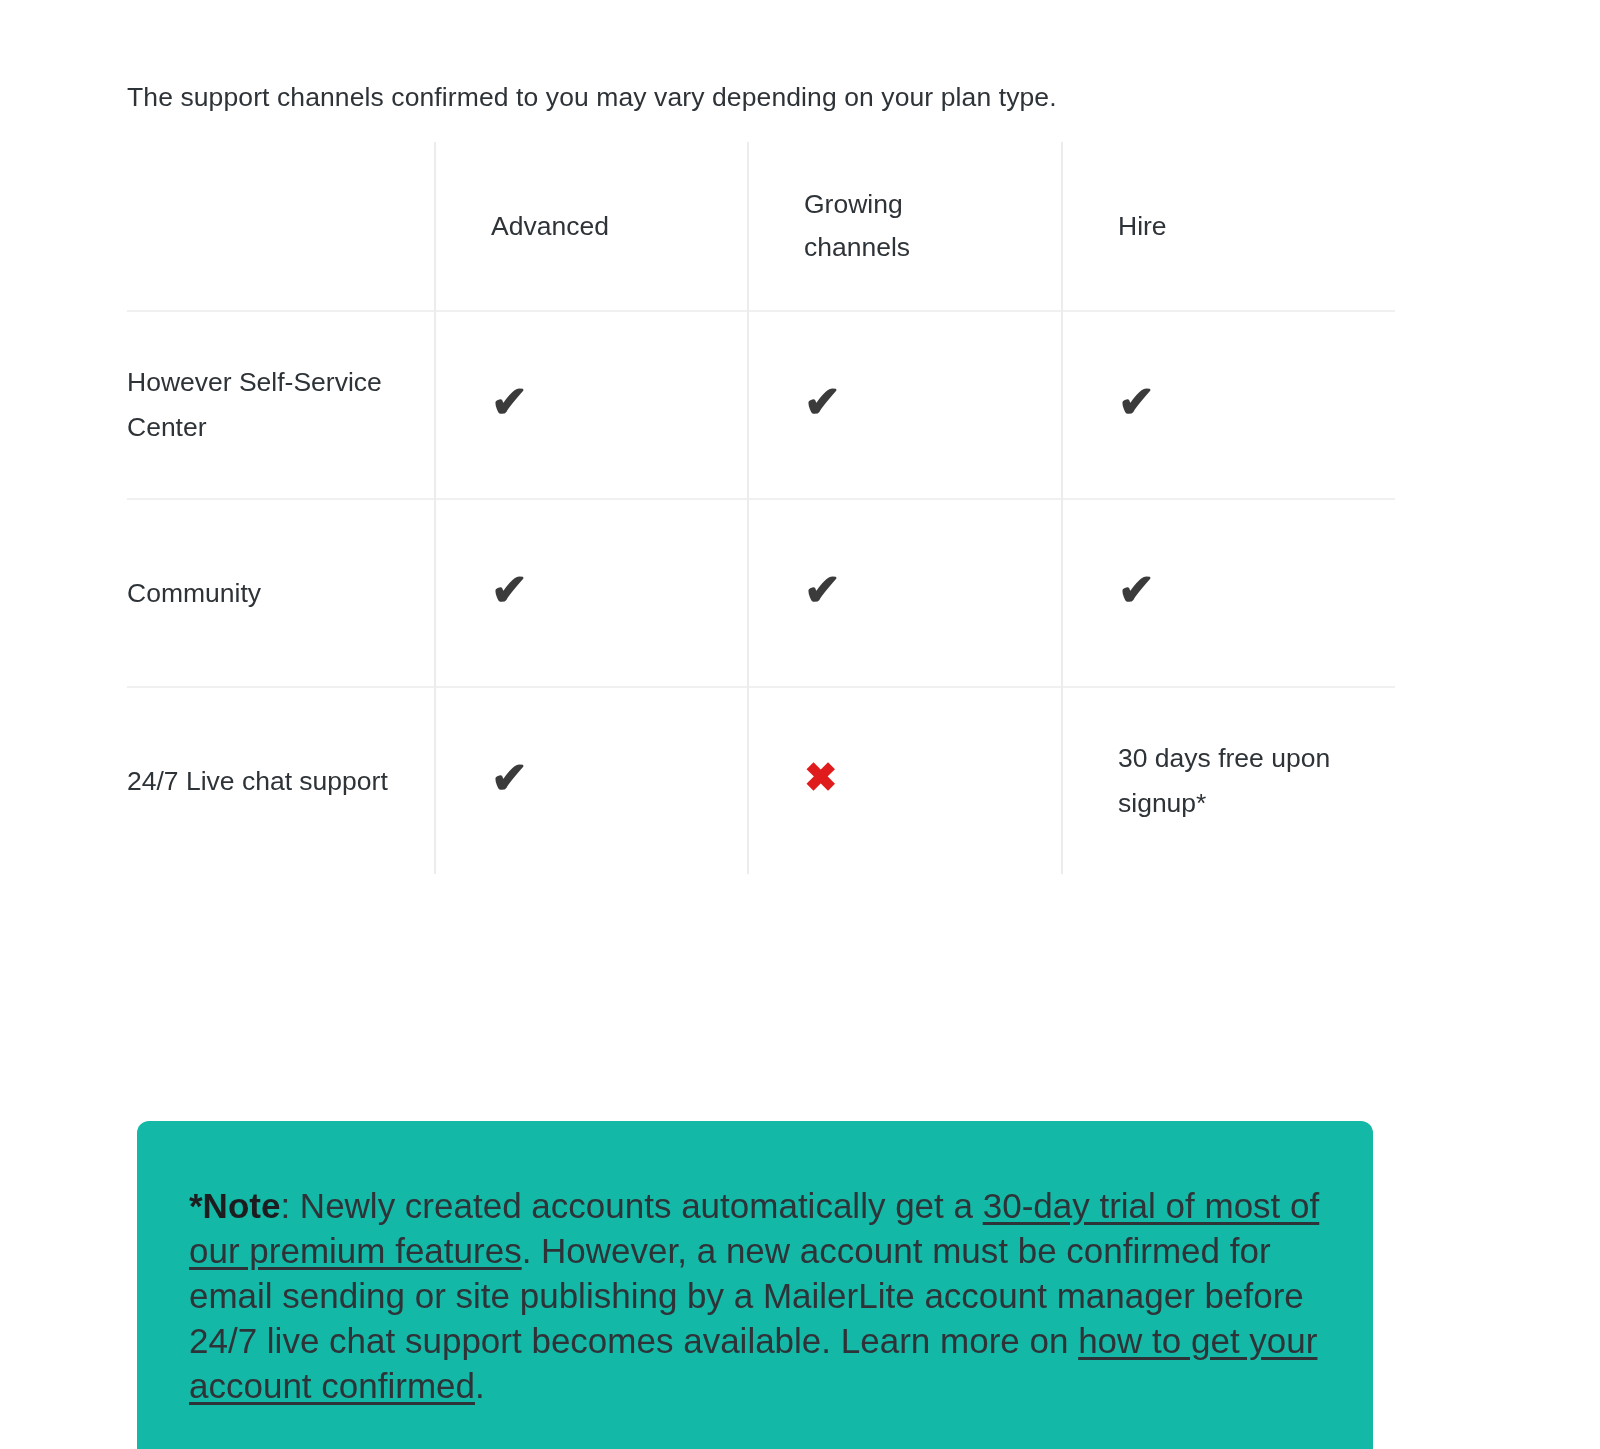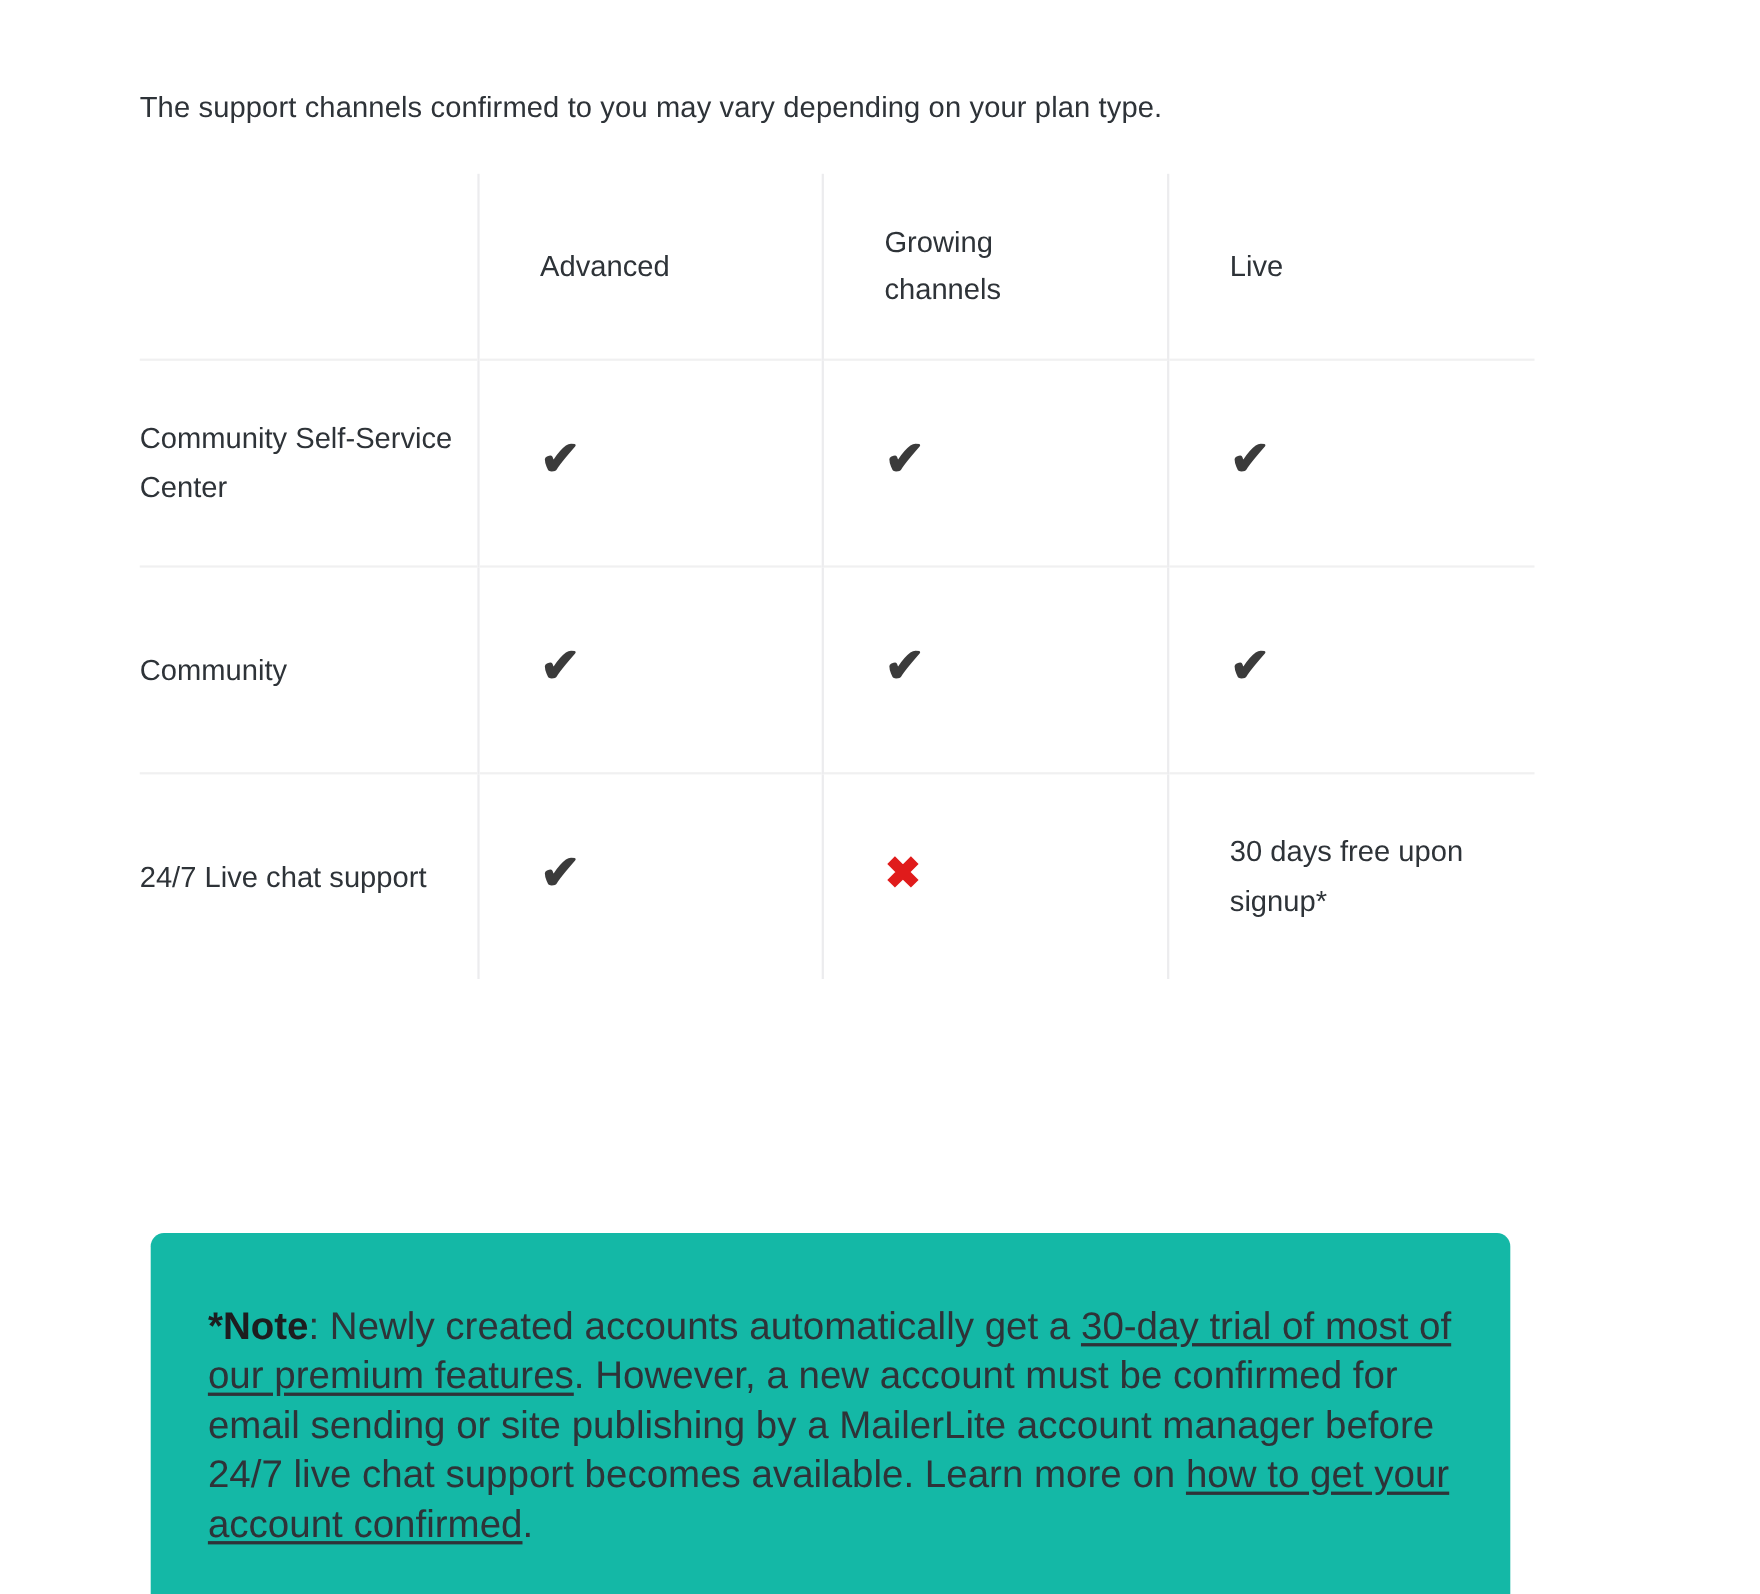--- a/index.html
+++ b/index.html
@@ -30,21 +30,21 @@
     font-size: 26.5px;
     line-height: 40px;
     color: #2e3338;
     letter-spacing: 0.1px;
   }
 
   
   .table-wrap {
     position: absolute;
     left: 127px;
-    top: 158px;
+    top: 142px;
     width: 1268px;
   }
   table.cmp {
     border-collapse: collapse;
     width: 1268px;
     table-layout: fixed;
   }
   table.cmp col.c0 { width: 308px; }
   table.cmp col.c1 { width: 313px; }
   table.cmp col.c2 { width: 314px; }
@@ -149,28 +149,28 @@
           <th class="cell-plan">
             <div class="th-pad">Advanced</div>
           </th>
           <th class="cell-plan">
             <div class="th-pad">
               <span>Growing</span><br>
               <span>channels</span>
             </div>
           </th>
           <th class="cell-plan">
-            <div class="th-pad">Live</div>
+            <div class="th-pad">Hire</div>
           </th>
         </tr>
       </thead>
       <tbody>
 
         <tr class="tall">
-          <td class="rowlabel">Community Self-Service Center</td>
+          <td class="rowlabel">However Self-Service Center</td>
           <td class="cell-plan">
             <div class="cell-inner">
               <span class="mark mark-check">✔</span>
             </div>
           </td>
           <td class="cell-plan">
             <div class="cell-inner">
               <span class="mark mark-check">✔</span>
             </div>
           </td>

